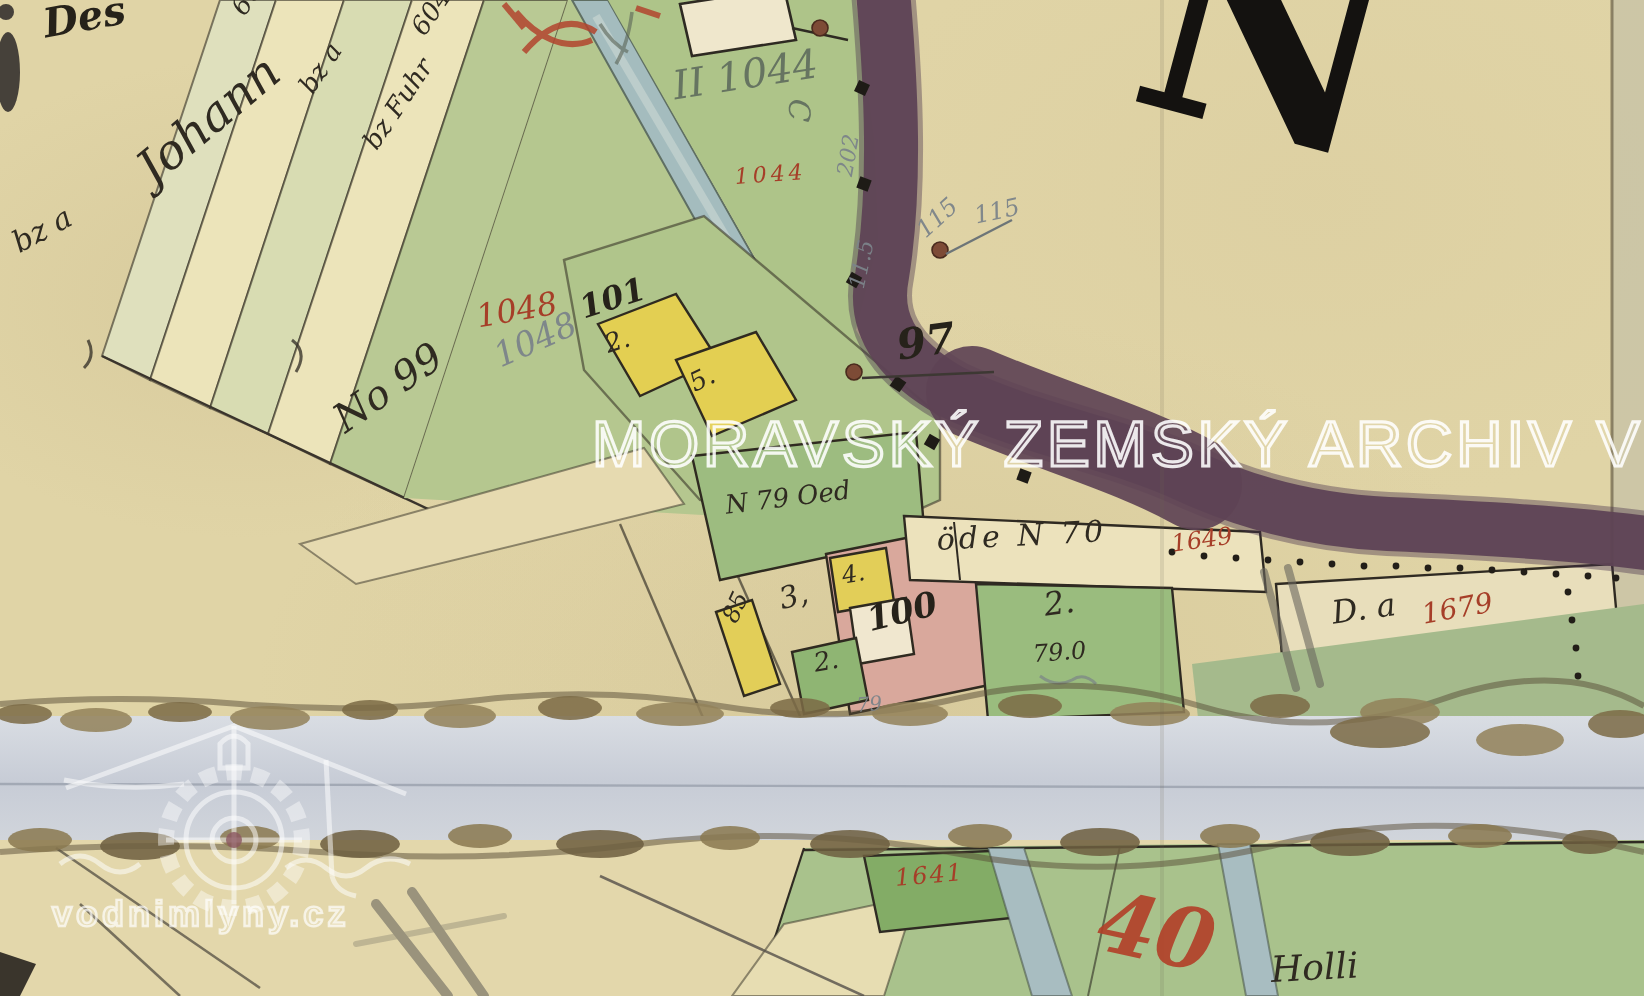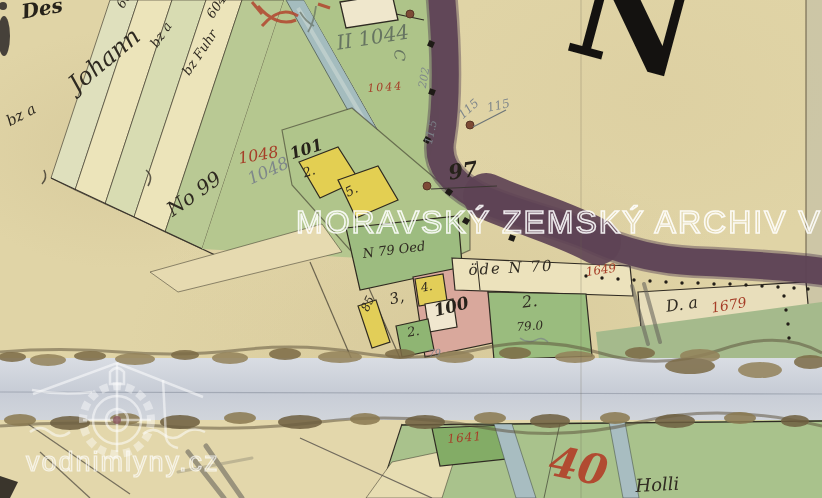--- a/index.html
+++ b/index.html
@@ -25,22 +25,22 @@
     position:absolute;left:592px;top:-62px;font-family:"DejaVu Serif",serif;
     font-weight:bold;font-size:135px;color:#141210;transform:rotate(15deg);
     transform-origin:left top;line-height:1;
   }
   .wm{position:absolute;white-space:nowrap;font-family:"Liberation Sans",sans-serif;}
   .wm-archive{
     left:296px;top:204px;font-size:32px;letter-spacing:2px;
     color:rgba(255,255,255,.07);-webkit-text-stroke:1.6px rgba(255,255,255,.88);
   }
   .wm-site{
-    left:26px;top:447px;font-size:27px;letter-spacing:2px;
-    color:rgba(255,255,255,.18);-webkit-text-stroke:1.2px rgba(255,255,255,.68);
+    left:26px;top:447px;font-size:18px;letter-spacing:2px;
+    color:rgba(255,255,255,.18);font-weight:bold;-webkit-text-stroke:1.2px rgba(255,255,255,.68);
   }
   .mill{position:absolute;left:18px;top:352px;opacity:.95;}
 </style>
 </head>
 <body>
 
 <div class="stage">
 
   <svg class="map" width="822" height="498" viewBox="0 0 822 498" aria-hidden="true">
     <defs>

